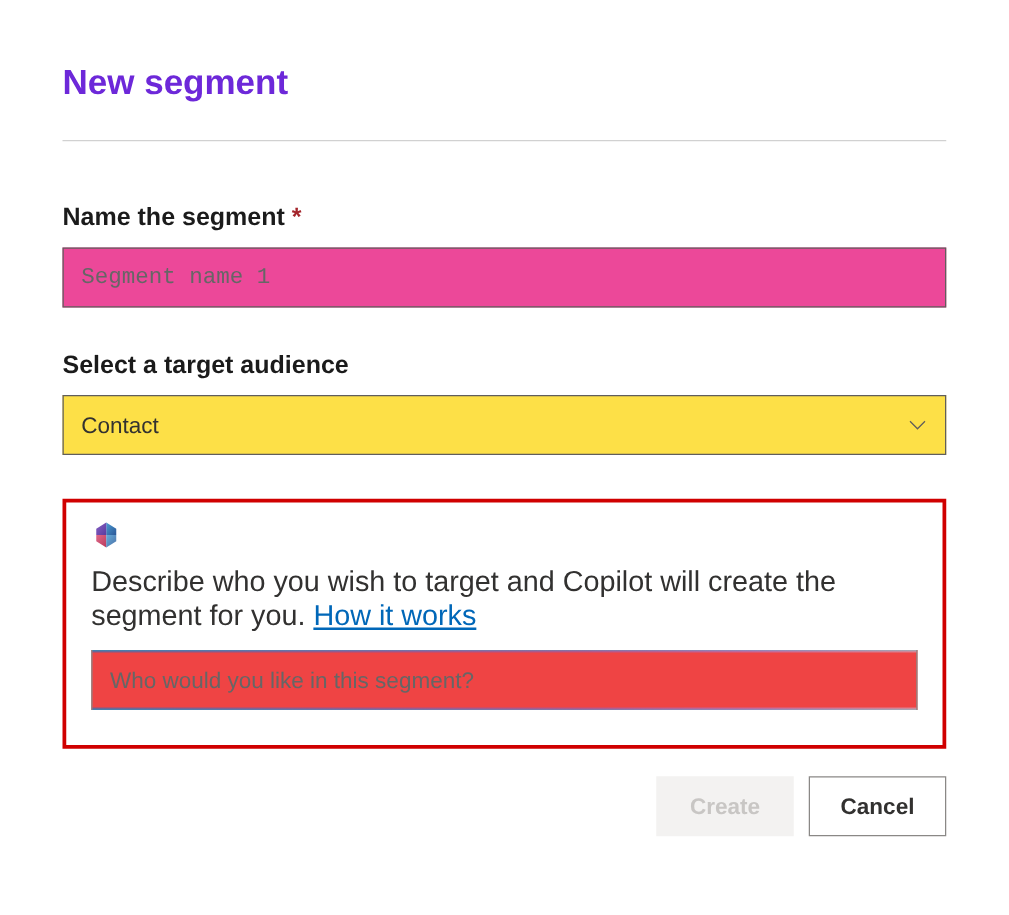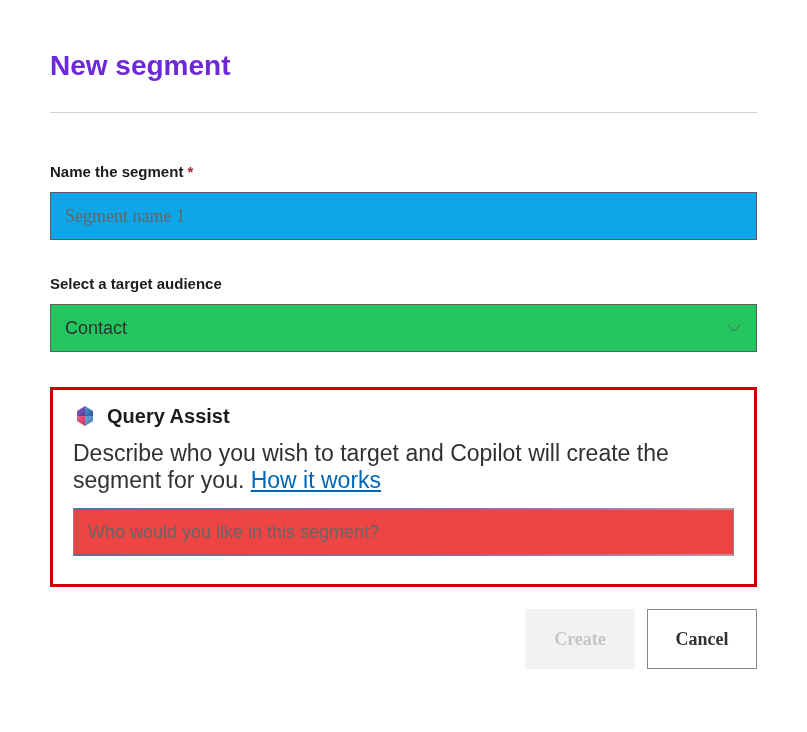--- a/index.html
+++ b/index.html
@@ -22,52 +22,52 @@
     .divider {
       border: none;
       border-top: 1px solid #d1d1d1;
       margin-bottom: 50px;
     }
     .field-group {
       margin-bottom: 35px;
     }
     .field-label {
       display: block;
-      font-size: 15px;
+      font-size: 20px;
       font-weight: 600;
       color: #1b1b1b;
       margin-bottom: 12px;
     }
     .required-asterisk {
       color: #a4262c;
     }
     .text-input {
       width: 100%;
       height: 48px;
       padding: 0 14px;
       font-size: 18px;
-      font-family: Liberation Serif, serif;
+      font-family: Liberation Mono, monospace;
       border: 1px solid #605e5c;
-      background: #0ea5e9;
+      background: #ec4899;
       color: #323130;
     }
     .text-input::placeholder {
       color: #666666;
     }
     .select-wrapper {
       position: relative;
       width: 100%;
     }
     .select-field {
       width: 100%;
       height: 48px;
       padding: 0 14px;
       font-size: 18px;
       border: 1px solid #605e5c;
-      background: #22c55e;
+      background: #fde047;
       color: #323130;
       display: flex;
       align-items: center;
       justify-content: space-between;
       cursor: pointer;
     }
     .chevron-down {
       width: 16px;
       height: 16px;
       flex-shrink: 0;
@@ -133,24 +133,24 @@
     .gradient-bottom {
       bottom: 0;
     }
     .button-row {
       display: flex;
       justify-content: flex-end;
       gap: 12px;
     }
     .btn {
       min-width: 110px;
-      height: 60px;
+      height: 48px;
       padding: 0 20px;
       font-size: 18px;
-      font-family: Liberation Serif, serif;
+      font-family: Liberation Sans, sans-serif;
       font-weight: 600;
       border: 1px solid #8a8886;
       background: #ffffff;
       color: #323130;
       cursor: pointer;
     }
     .btn-primary-disabled {
       background: #f3f2f1;
       color: #c8c6c4;
       border: none;
@@ -199,21 +199,20 @@
         <linearGradient id="g3" x1="0%" y1="0%" x2="100%" y2="100%">
           <stop offset="0%" stop-color="#e06888"></stop>
           <stop offset="100%" stop-color="#b83b5e"></stop>
         </linearGradient>
       </defs>
       <path d="M12 2 L20 7 L20 12 L12 12 Z" fill="url(#g1)"></path>
       <path d="M12 2 L4 7 L4 12 L12 12 Z" fill="url(#g2)"></path>
       <path d="M4 12 L12 12 L12 22 L4 17 Z" fill="url(#g3)"></path>
       <path d="M12 12 L20 12 L20 17 L12 22 Z" fill="url(#g1)" opacity="0.85"></path>
     </svg>
-    <span class="query-assist-title">Query Assist</span>
   </div>
   <p class="query-assist-description">
     <span>Describe who you wish to target and Copilot will create the segment for you. </span><a class="how-it-works-link">How it works</a>
   </p>
   <div class="query-input-wrapper">
     <div class="gradient-underline gradient-top"></div>
     <input type="text" class="query-input" placeholder="Who would you like in this segment?" style="">
     <div class="gradient-underline gradient-bottom"></div>
   </div>
 </div>

